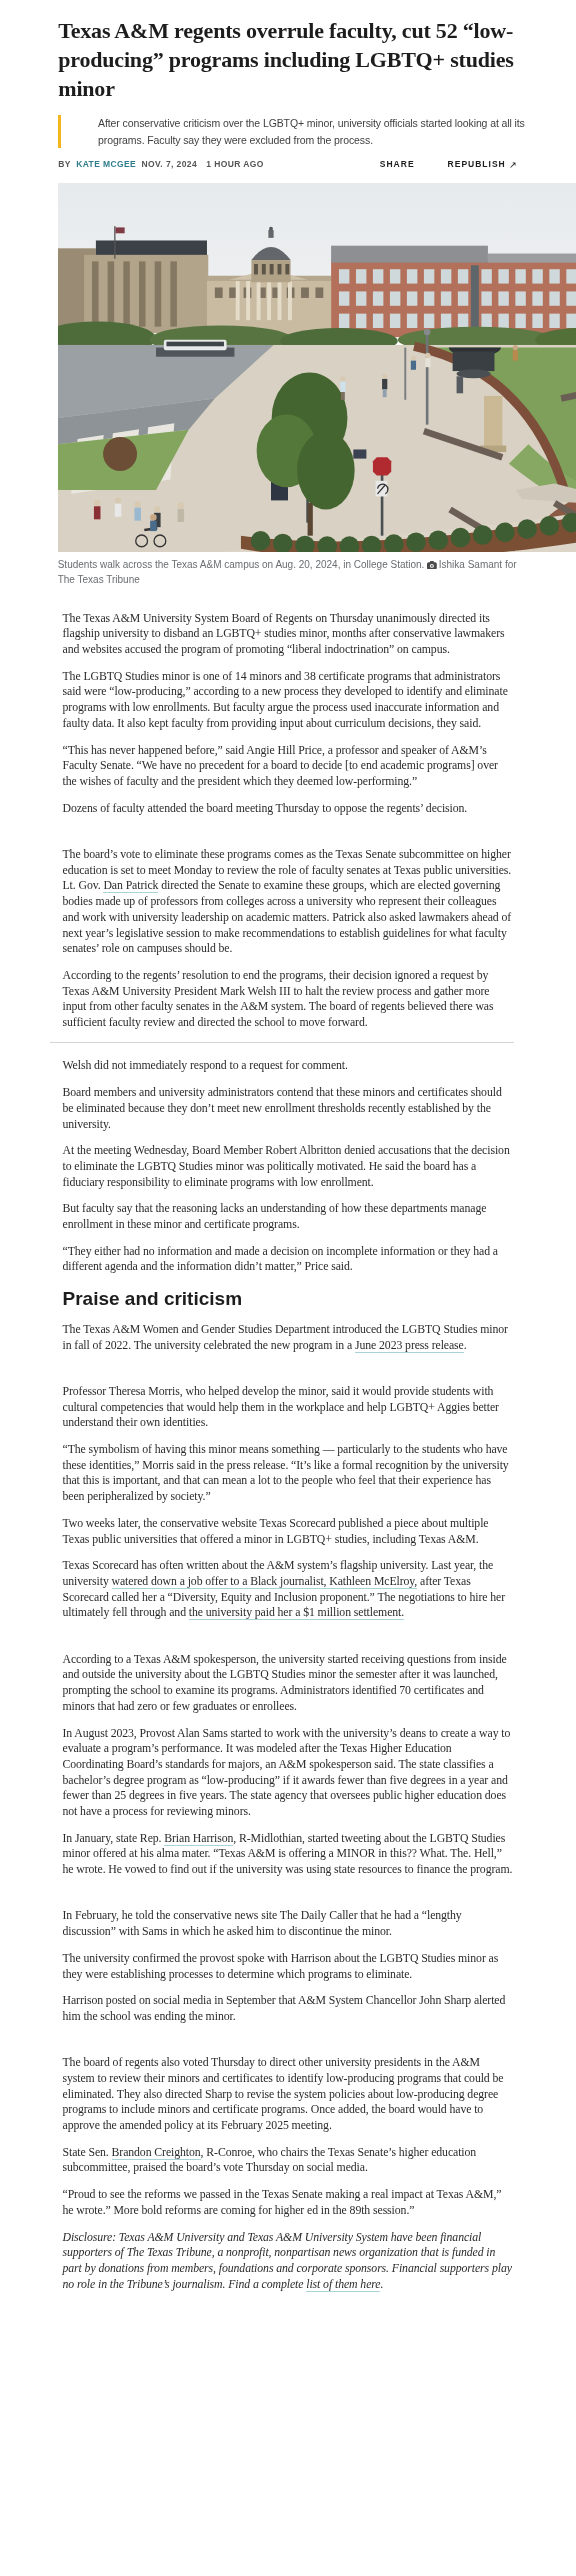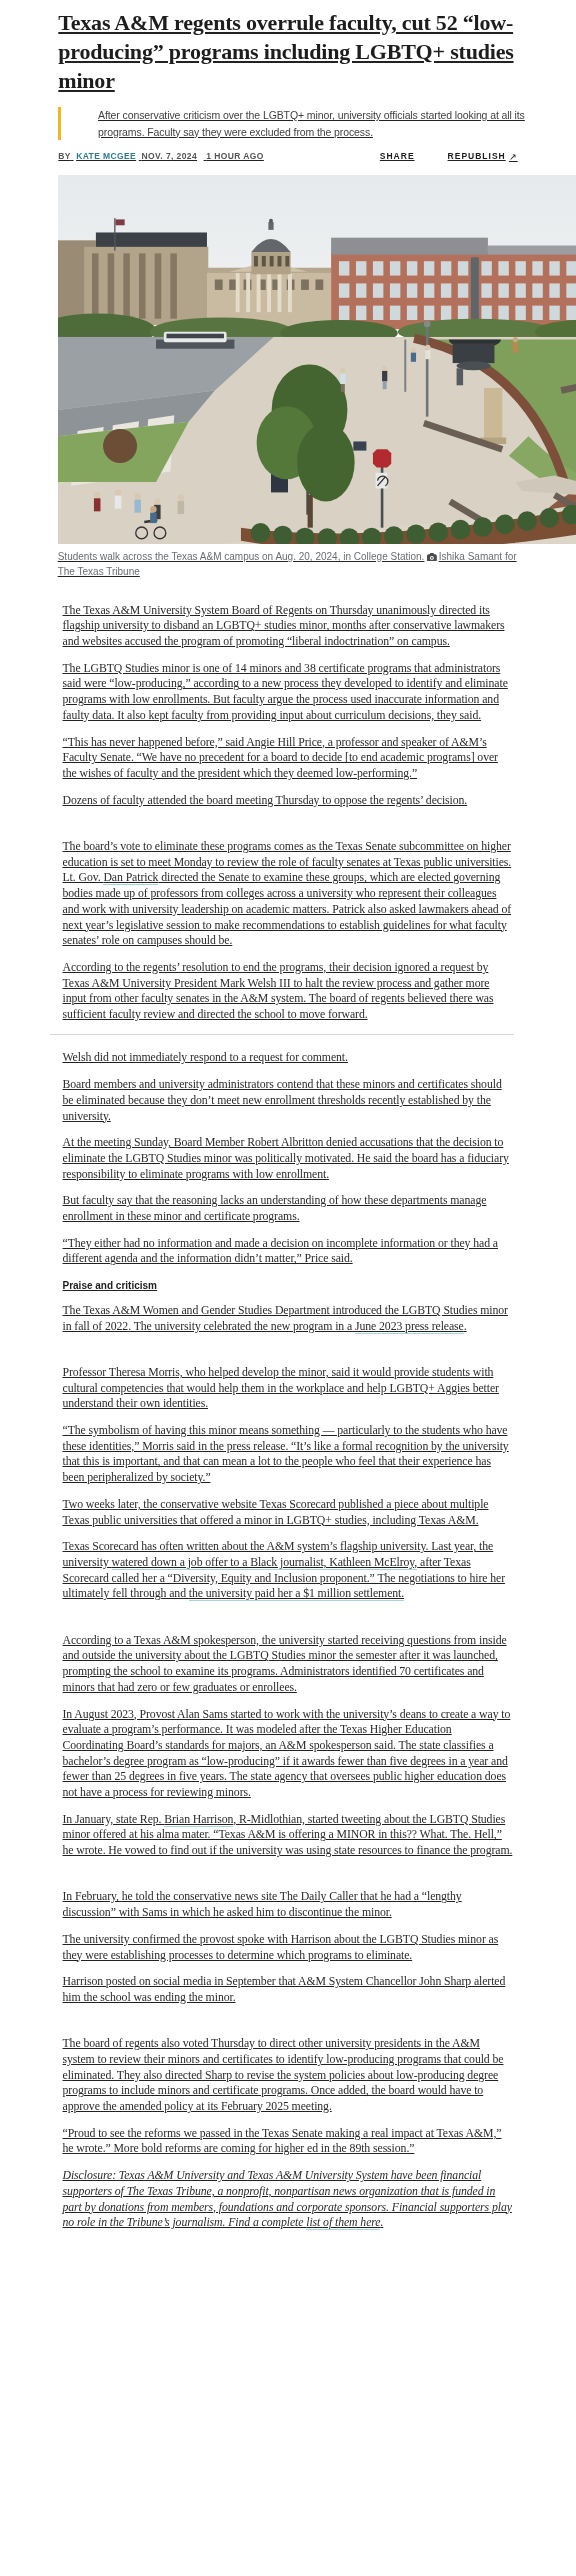--- a/index.html
+++ b/index.html
@@ -1,17 +1,17 @@
 <!DOCTYPE html>
 <html style="font-size:10.5px"><head>
 <meta charset="utf-8">
 <style>
   * { margin:0; padding:0; box-sizing:border-box; }
   html,body { background:#ffffff; }
-  .page { width:496px; margin:8px auto; background:#fff; font-family:"Liberation Serif", serif; color:#222; padding-bottom:19.6px;text-decoration:underline; }
+  .page { width:496px; margin:16px auto; background:#fff; font-family:"Liberation Serif", serif; color:#222; padding-bottom:19.6px; }
 
   
   .headline { margin:6.5px 18.3px 0 18.3px; font-size:22px; line-height:1.32; font-weight:700; color:#1d1d1d; letter-spacing:-0.2px; }
 
   
   .summary-row { display:flex; margin:11.8px 10.5px 0 18.3px;gap:28px; }
   .summary-bar { width:2.6px; background:#F5B51C; flex:0 0 2.6px; }
   .summary-text { font-family:"Liberation Sans", sans-serif; font-size:10.5px; line-height:1.6; color:#3f3f3f; padding-left:9.2px; letter-spacing:-0.1px; }
 
   
@@ -30,21 +30,21 @@
   .caption { margin:5.9px 17.7px 0 17.7px; font-family:"Liberation Sans", sans-serif; font-size:10px; line-height:1.4; color:#6a6e71; }
   .cam-icon { display:inline-block; vertical-align:-1.3px; margin:0 2px 0 2.6px; }
 
   
   .body-col { width:451px; margin:23.5px auto 0 auto; }
   .para { font-size:11.8px; line-height:15.7px; letter-spacing:-0.1px; color:#2b2b2b; margin-bottom:11px; }
   .para.italic { font-style:italic; }
   .inline-link { color:#2b2b2b; text-decoration:none; border-bottom:1.3px solid #A9D3D9; cursor:pointer; }
   .spacer { height:19.6px; }
   .divider { border:none; border-top:0.7px solid #d5d5d5; margin:5.2px 0 15.7px -13px; width:calc(100% + 13px); }
-  .subhead { font-family:"Liberation Sans", sans-serif; font-size:10px; font-weight:700; color:#1d1d1d; margin:13px 0 11.8px 0; }
+  .subhead { font-family:"Liberation Sans", sans-serif; font-size:19px; font-weight:700; color:#1d1d1d; margin:13px 0 11.8px 0; }
 </style>
 </head>
 <body>
 
 <div class="page">
 
   <h1 class="headline">Texas A&amp;M regents overrule faculty, cut 52 “low-producing” programs including LGBTQ+ studies minor</h1>
 
   <div class="summary-row">
     <div class="summary-bar"></div>
@@ -304,38 +304,39 @@
       <p class="para">The Texas A&amp;M University System Board of Regents on Thursday unanimously directed its flagship university to disband an LGBTQ+ studies minor, months after conservative lawmakers and websites accused the program of promoting “liberal indoctrination” on campus.</p>
       <p class="para">The LGBTQ Studies minor is one of 14 minors and 38 certificate programs that administrators said were “low-producing,” according to a new process they developed to identify and eliminate programs with low enrollments. But faculty argue the process used inaccurate information and faulty data. It also kept faculty from providing input about curriculum decisions, they said.</p>
       <p class="para">“This has never happened before,” said Angie Hill Price, a professor and speaker of A&amp;M’s Faculty Senate. “We have no precedent for a board to decide [to end academic programs] over the wishes of faculty and the president which they deemed low-performing.”</p>
       <p class="para">Dozens of faculty attended the board meeting Thursday to oppose the regents’ decision.</p>
       <div class="spacer"></div>
       <p class="para">The board’s vote to eliminate these programs comes as the Texas Senate subcommittee on higher education is set to meet Monday to review the role of faculty senates at Texas public universities. Lt. Gov. <a class="inline-link">Dan Patrick</a> directed the Senate to examine these groups, which are elected governing bodies made up of professors from colleges across a university who represent their colleagues and work with university leadership on academic matters. Patrick also asked lawmakers ahead of next year’s legislative session to make recommendations to establish guidelines for what faculty senates’ role on campuses should be.</p>
       <p class="para">According to the regents’ resolution to end the programs, their decision ignored a request by Texas A&amp;M University President Mark Welsh III to halt the review process and gather more input from other faculty senates in the A&amp;M system. The board of regents believed there was sufficient faculty review and directed the school to move forward.</p>
       <hr class="divider">
       <p class="para">Welsh did not immediately respond to a request for comment.</p>
       <p class="para">Board members and university administrators contend that these minors and certificates should be eliminated because they don’t meet new enrollment thresholds recently established by the university.</p>
-      <p class="para">At the meeting Sunday, Board Member Robert Albritton denied accusations that the decision to eliminate the LGBTQ Studies minor was politically motivated. He said the board has a fiduciary responsibility to eliminate programs with low enrollment.</p>
+      <p class="para">At the meeting Wednesday, Board Member Robert Albritton denied accusations that the decision to eliminate the LGBTQ Studies minor was politically motivated. He said the board has a fiduciary responsibility to eliminate programs with low enrollment.</p>
       <p class="para">But faculty say that the reasoning lacks an understanding of how these departments manage enrollment in these minor and certificate programs.</p>
       <p class="para">“They either had no information and made a decision on incomplete information or they had a different agenda and the information didn’t matter,” Price said.</p>
       <h2 class="subhead">Praise and criticism</h2>
       <p class="para">The Texas A&amp;M Women and Gender Studies Department introduced the LGBTQ Studies minor in fall of 2022. The university celebrated the new program in a <a class="inline-link">June 2023 press release</a>.</p>
       <div class="spacer"></div>
       <p class="para">Professor Theresa Morris, who helped develop the minor, said it would provide students with cultural competencies that would help them in the workplace and help LGBTQ+ Aggies better understand their own identities.</p>
       <p class="para">“The symbolism of having this minor means something — particularly to the students who have these identities,” Morris said in the press release. “It’s like a formal recognition by the university that this is important, and that can mean a lot to the people who feel that their experience has been peripheralized by society.”</p>
       <p class="para">Two weeks later, the conservative website Texas Scorecard published a piece about multiple Texas public universities that offered a minor in LGBTQ+ studies, including Texas A&amp;M.</p>
       <p class="para">Texas Scorecard has often written about the A&amp;M system’s flagship university. Last year, the university <a class="inline-link">watered down a job offer to a Black journalist, Kathleen McElroy,</a> after Texas Scorecard called her a “Diversity, Equity and Inclusion proponent.” The negotiations to hire her ultimately fell through and <a class="inline-link">the university paid her a $1 million settlement.</a></p>
       <div class="spacer"></div>
       <p class="para">According to a Texas A&amp;M spokesperson, the university started receiving questions from inside and outside the university about the LGBTQ Studies minor the semester after it was launched, prompting the school to examine its programs. Administrators identified 70 certificates and minors that had zero or few graduates or enrollees.</p>
       <p class="para">In August 2023, Provost Alan Sams started to work with the university’s deans to create a way to evaluate a program’s performance. It was modeled after the Texas Higher Education Coordinating Board’s standards for majors, an A&amp;M spokesperson said. The state classifies a bachelor’s degree program as “low-producing” if it awards fewer than five degrees in a year and fewer than 25 degrees in five years. The state agency that oversees public higher education does not have a process for reviewing minors.</p>
       <p class="para">In January, state Rep. <a class="inline-link">Brian Harrison</a>, R-Midlothian, started tweeting about the LGBTQ Studies minor offered at his alma mater. “Texas A&amp;M is offering a MINOR in this?? What. The. Hell,” he wrote. He vowed to find out if the university was using state resources to finance the program.</p>
       <div class="spacer"></div>
       <p class="para">In February, he told the conservative news site The Daily Caller that he had a “lengthy discussion” with Sams in which he asked him to discontinue the minor.</p>
       <p class="para">The university confirmed the provost spoke with Harrison about the LGBTQ Studies minor as they were establishing processes to determine which programs to eliminate.</p>
       <p class="para">Harrison posted on social media in September that A&amp;M System Chancellor John Sharp alerted him the school was ending the minor.</p>
       <div class="spacer"></div>
       <p class="para">The board of regents also voted Thursday to direct other university presidents in the A&amp;M system to review their minors and certificates to identify low-producing programs that could be eliminated. They also directed Sharp to revise the system policies about low-producing degree programs to include minors and certificate programs. Once added, the board would have to approve the amended policy at its February 2025 meeting.</p>
+      <p class="para">State Sen. <a class="inline-link">Brandon Creighton</a>, R-Conroe, who chairs the Texas Senate’s higher education subcommittee, praised the board’s vote Thursday on social media.</p>
       <p class="para">“Proud to see the reforms we passed in the Texas Senate making a real impact at Texas A&amp;M,” he wrote.” More bold reforms are coming for higher ed in the 89th session.”</p>
       <p class="para italic">Disclosure: Texas A&amp;M University and Texas A&amp;M University System have been financial supporters of The Texas Tribune, a nonprofit, nonpartisan news organization that is funded in part by donations from members, foundations and corporate sponsors. Financial supporters play no role in the Tribune’s journalism. Find a complete <a class="inline-link">list of them here</a>.</p>
     </div>
 
 </div>
 
 
 </body></html>

